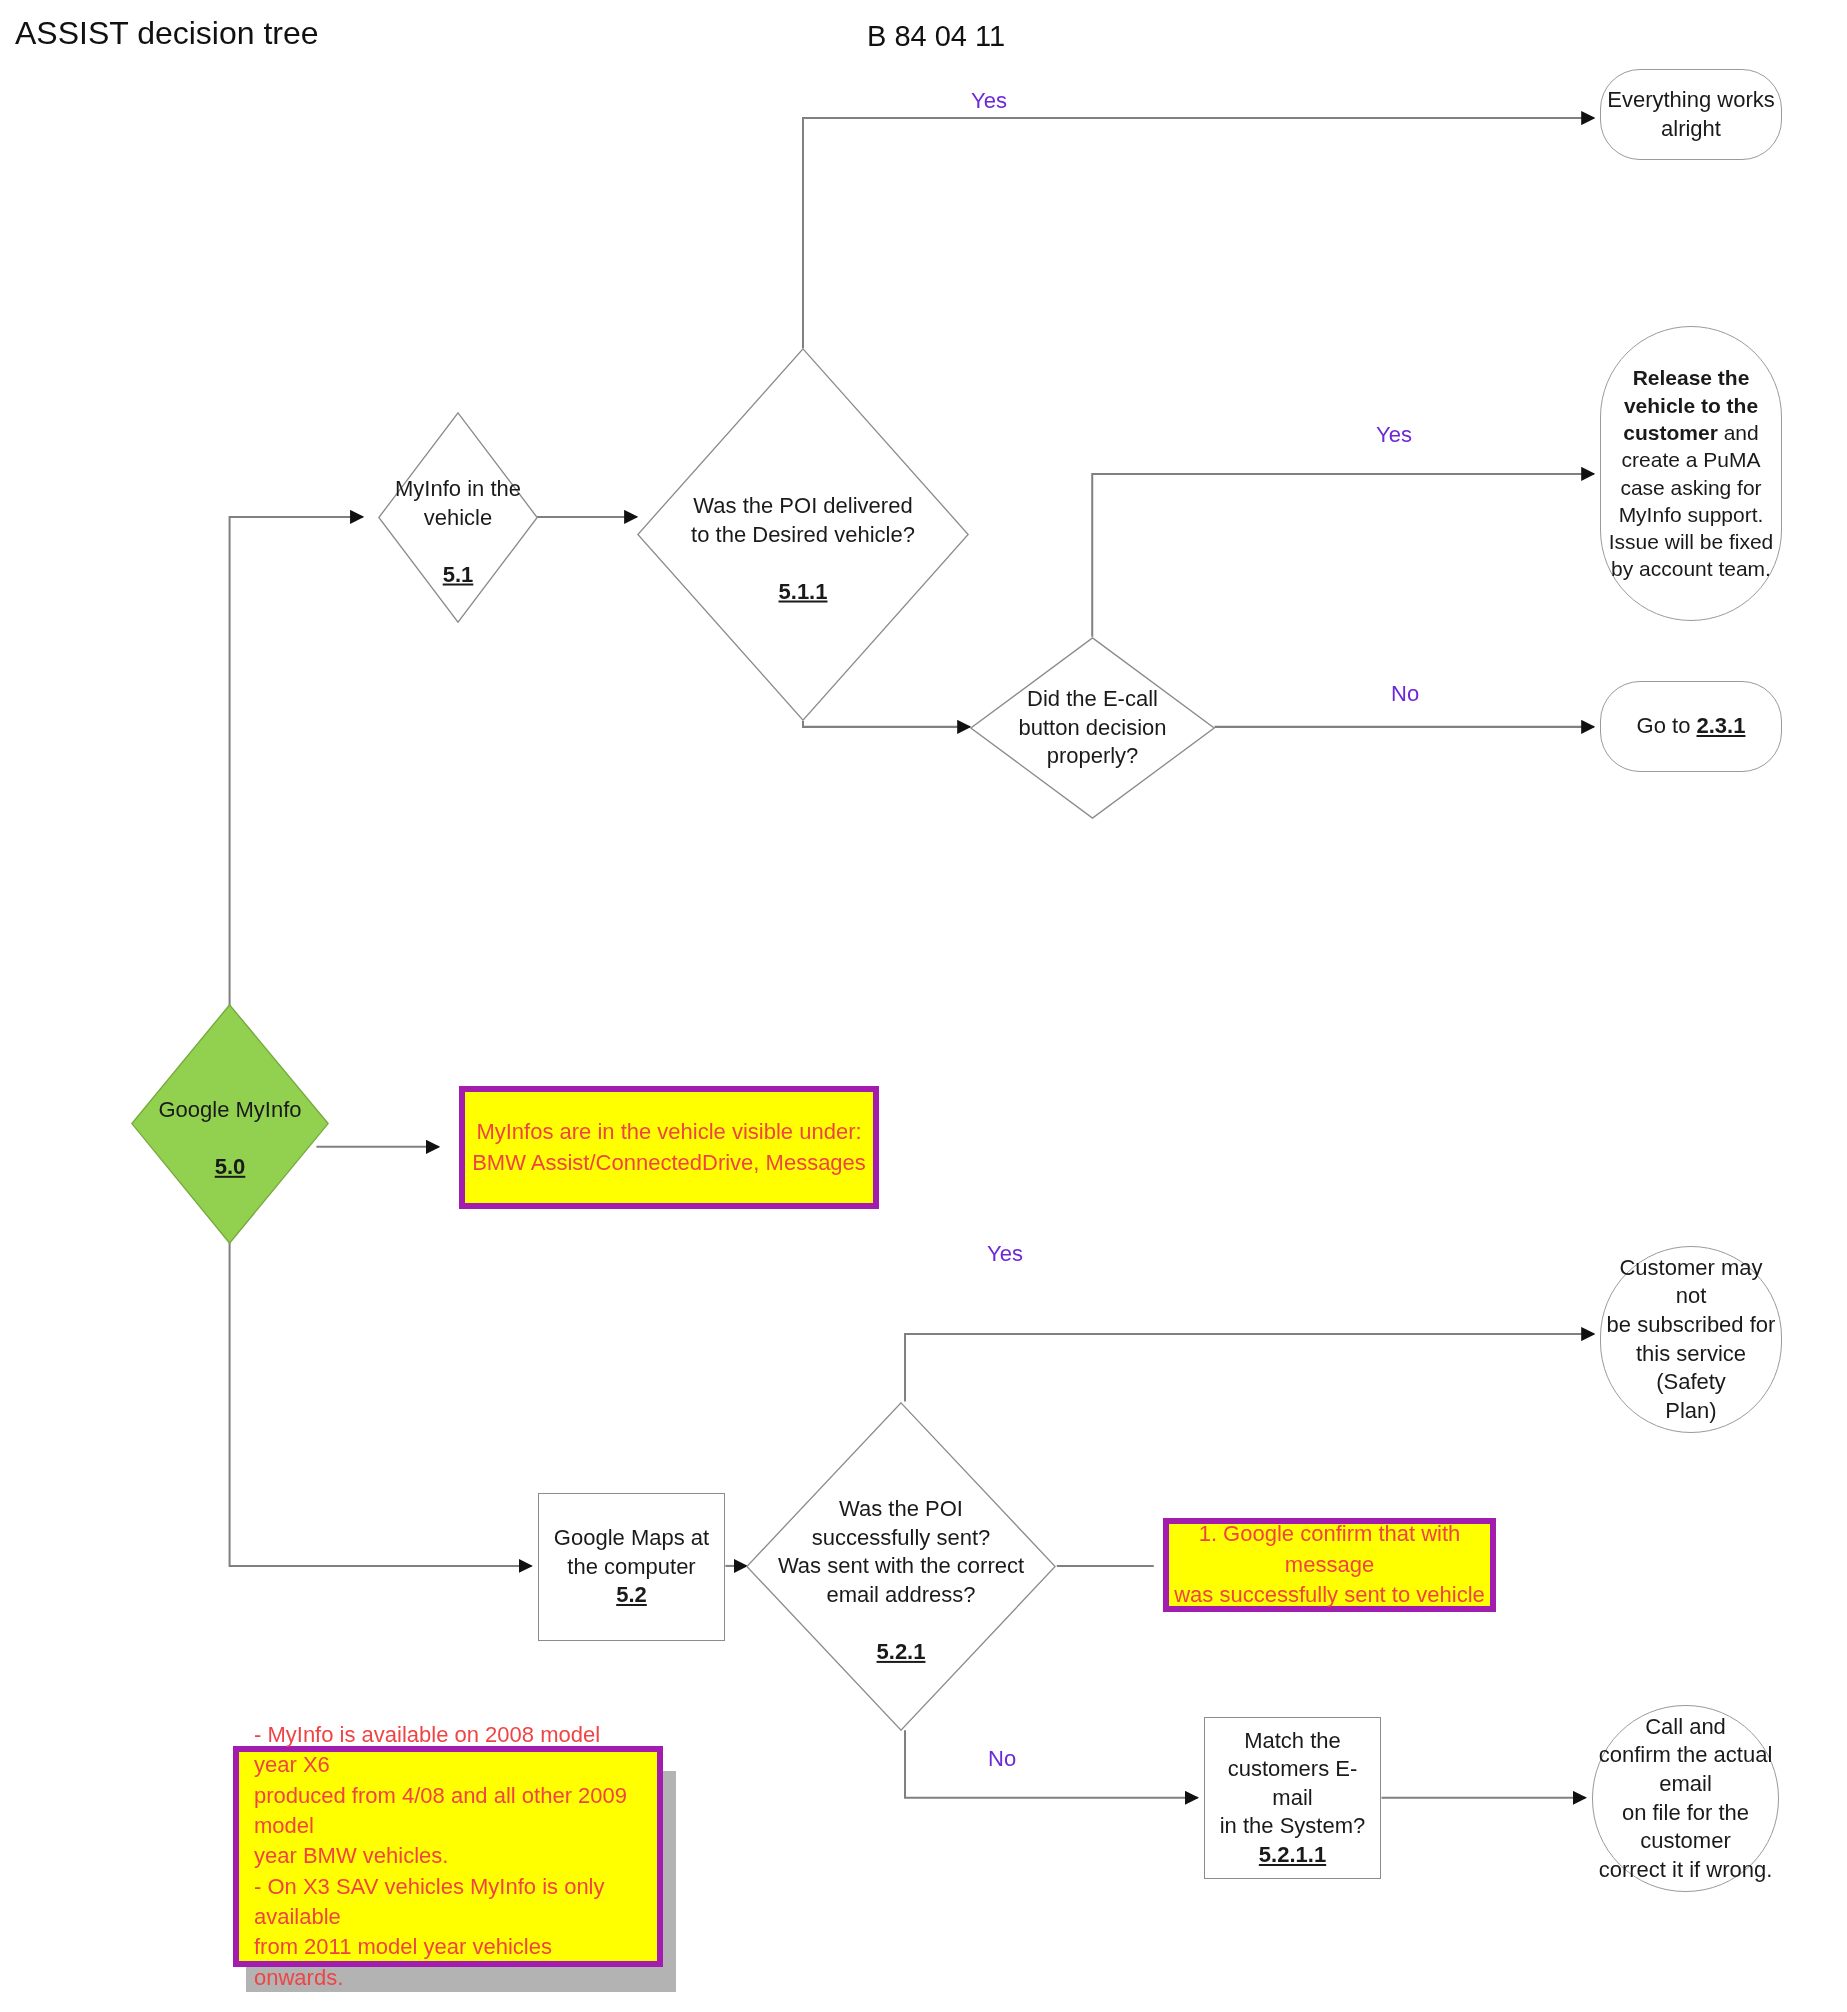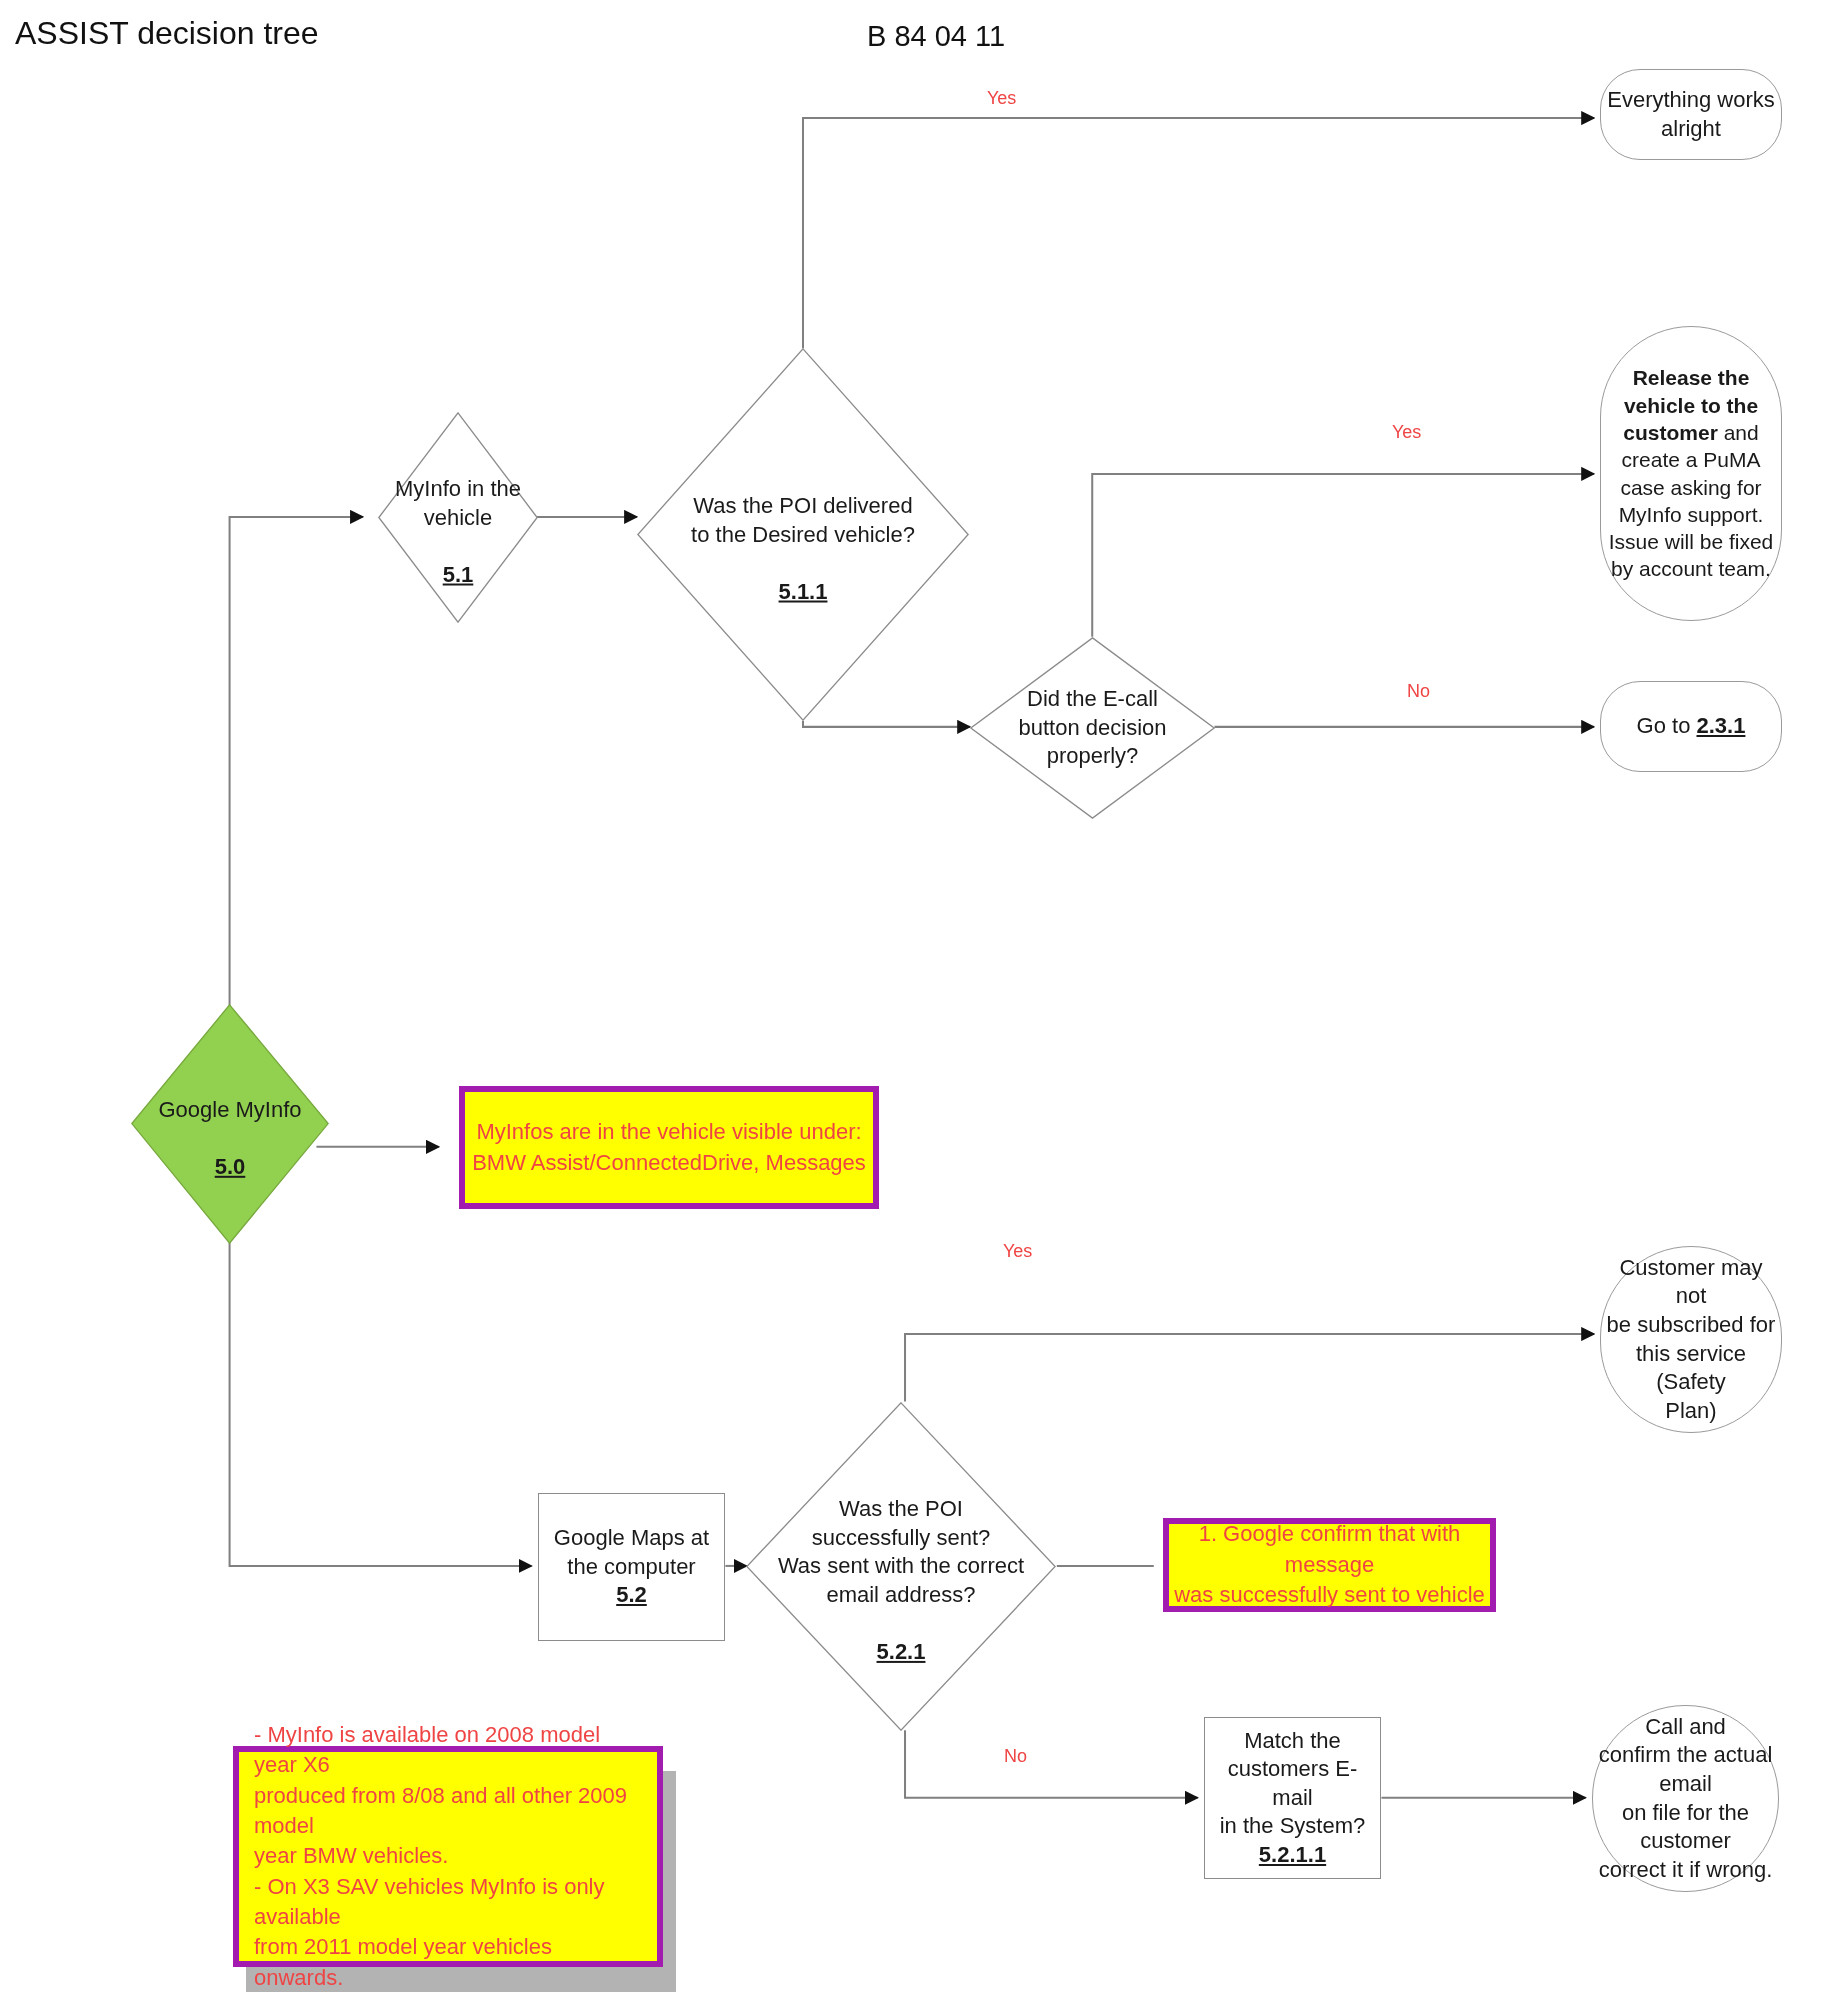--- a/index.html
+++ b/index.html
@@ -98,24 +98,23 @@
     padding-left: 15px;
     padding-right: 10px;
   }
   .note-shadow {
     position: absolute;
     background: #b3b3b3;
   }
   
   .edge-label {
     position: absolute;
-    font-size: 18px;
-    color: #ef4444;
+    font-size: 22px;
+    color: #6d28d9;
     white-space: nowrap;
-    margin-left: 16px;
   }
   
   .title {
     position: absolute;
     font-size: 32px;
     color: #111111;
     white-space: nowrap;
   }
   .doc-code {
     position: absolute;
@@ -270,19 +269,19 @@
   </div>
 
   <div class="note" style="left:447px; top:1086px; width:420px; height:123px;">MyInfos are in the vehicle visible under:
 BMW Assist/ConnectedDrive, Messages</div>
 
   <div class="note" style="left:1151px; top:1518px; width:333px; height:94px;">1. Google confirm that with message
 was successfully sent to vehicle</div>
 
   <div class="note-shadow" style="left:246px; top:1771px; width:430px; height:221px;"></div>
   <div class="note left-align" style="left:221px; top:1746px; width:430px; height:221px;">- MyInfo is available on 2008 model year X6
-produced from 8/08 and all other 2009 model
+produced from 4/08 and all other 2009 model
 year BMW vehicles.
 - On X3 SAV vehicles MyInfo is only available
 from 2011 model year vehicles onwards.</div>
 
 </div>
 
 
 </body></html>

